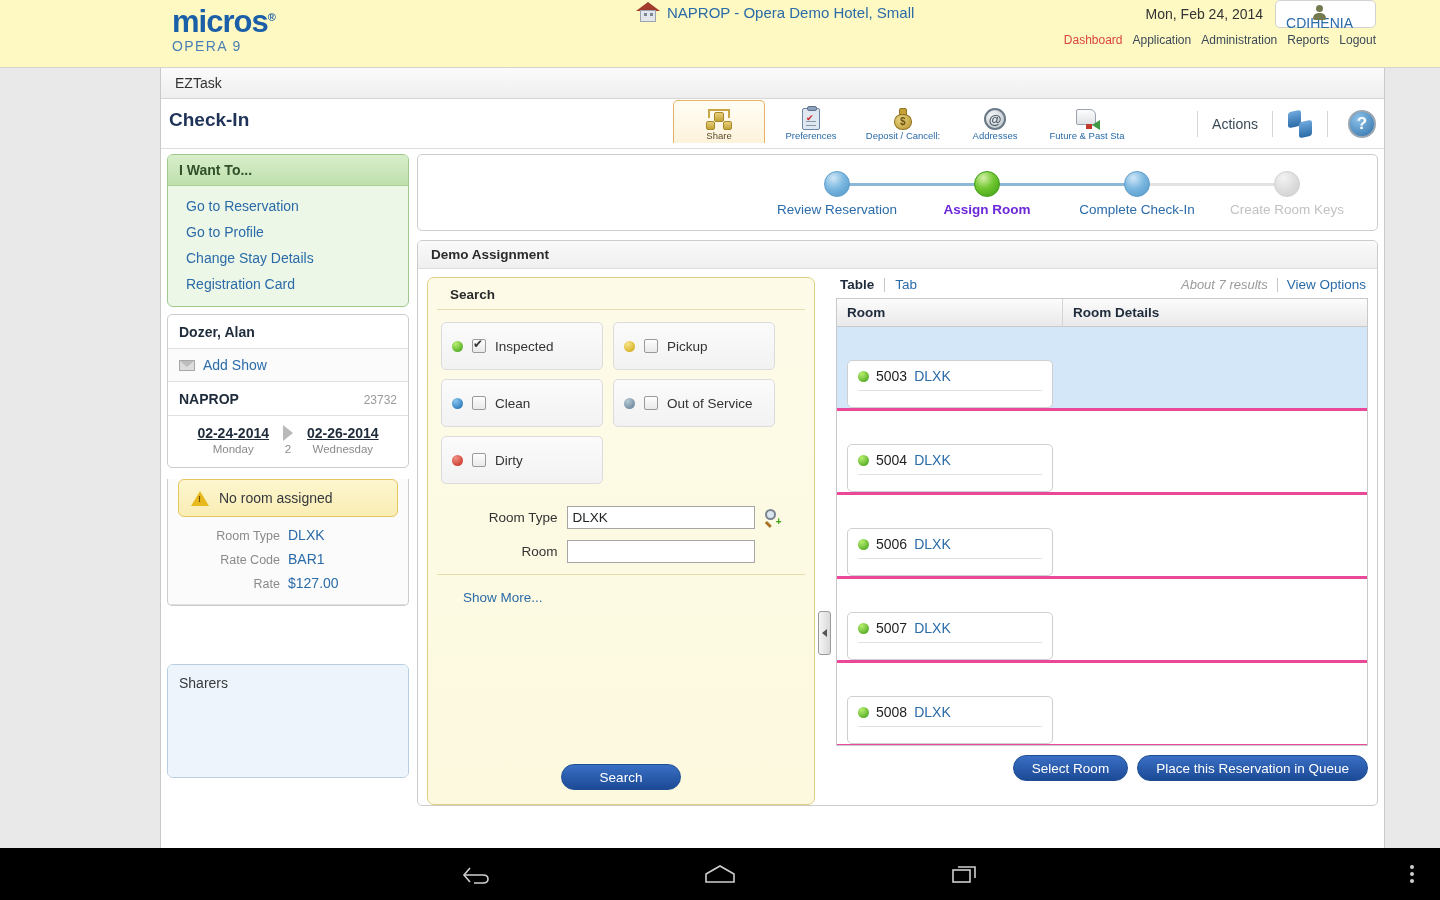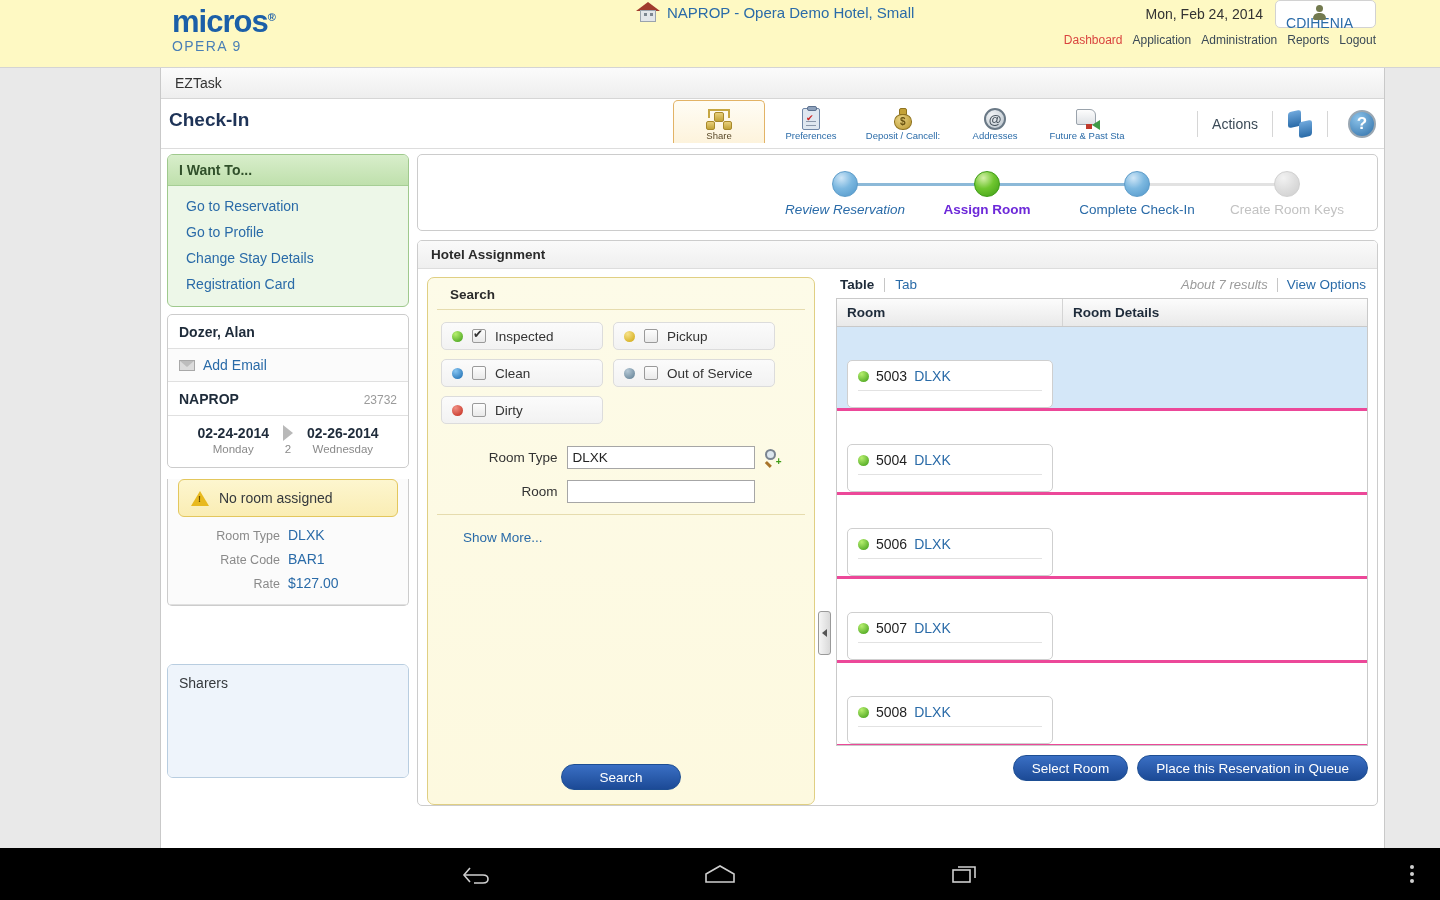--- a/index.html
+++ b/index.html
@@ -248,21 +248,21 @@
     display: flex; justify-content: space-between; align-items: baseline;
     padding: 9px 11px 8px; border-bottom: 1px solid #e0e0e0;
   }
   .prop-name { font-size: 14px; font-weight: bold; color: #1e2b3a; }
   .prop-num { font-size: 12px; color: #9a9a9a; }
   .dates-row {
     display: flex; align-items: center; justify-content: center;
     gap: 14px; padding: 9px 6px 12px;
   }
   .dt { text-align: center; }
-  .dt .d { font-size: 14px; font-weight: bold; color: #1e2b3a; }
+  .dt .d { font-size: 14px; font-weight: bold; color: #1e2b3a; text-decoration: underline; }
   .dt .w { font-size: 11.5px; color: #8a8a8a; margin-top: 2px; }
   .nights { text-align: center; }
   .nights .tri {
     width: 0; height: 0; margin: 0 auto;
     border-top: 8px solid transparent; border-bottom: 8px solid transparent;
     border-left: 10px solid #b9b9b9;
   }
   .nights .n { font-size: 11.5px; color: #8a8a8a; margin-top: 2px; }
 
   .roomcard { margin-top: 0; border: 1px solid #ccc; border-top: none; border-radius: 0 0 5px 5px; background: #fbfbfb; }
@@ -369,21 +369,21 @@
     margin: 0 9px;
   }
   .chkgrid {
     display: grid; grid-template-columns: 162px 162px; gap: 9px 10px;
     padding: 12px 13px 0;
   }
   .chkcell {
     border: 1px solid #dcdcdc; border-radius: 5px;
     background: linear-gradient(#fbfbfb, #f2f2f2);
     display: flex; align-items: center; gap: 9px;
-    padding: 8px 10px; height: 28px;
+    padding: 8px 10px; height: 48px;
   }
   .sdot { width: 11px; height: 11px; border-radius: 50%; flex: 0 0 auto; }
   .sdot.green { background: radial-gradient(circle at 33% 27%, #b6ef6e, #3d9b15); }
   .sdot.yellow { background: radial-gradient(circle at 33% 27%, #f7e28a, #cfa60c); }
   .sdot.blue { background: radial-gradient(circle at 33% 27%, #88c6f2, #1567ad); }
   .sdot.slate { background: radial-gradient(circle at 33% 27%, #b6c9d6, #5d7c91); }
   .sdot.red { background: radial-gradient(circle at 33% 27%, #f08f83, #c2281a); }
   .cb {
     width: 14px; height: 14px; border: 1px solid #9a9a9a; border-radius: 2px;
     background: linear-gradient(#fdfdfd, #e9e9e9); position: relative;
@@ -645,21 +645,21 @@
             <a href="#">Go to Profile</a>
             <a href="#">Change Stay Details</a>
             <a href="#">Registration Card</a>
           </div>
         </div>
 
         <div class="guestcard">
           <div class="guest-name">Dozer, Alan</div>
           <div class="add-email">
             <div class="mail-icon"></div>
-            <span>Add Email</span>
+            <span>Add Show</span>
           </div>
           <div class="prop-row">
             <div class="prop-name">NAPROP</div>
             <div class="prop-num">23732</div>
           </div>
           <div class="dates-row">
             <div class="dt">
               <div class="d">02-24-2014</div>
               <div class="w">Monday</div>
             </div>
@@ -702,42 +702,42 @@
       </div>
 
       <div class="main">
 
         <div class="stepper-box">
           <div class="stepper">
             <div class="bar act" style="left:419px; width:150px;"></div>
             <div class="bar act" style="left:569px; width:150px;"></div>
             <div class="bar ina" style="left:719px; width:150px;"></div>
 
-            <div class="step" style="left:342px;font-style:italic;">
+            <div class="step" style="left:334px;">
               <div class="dot blue"></div>
               <div class="lbl">Review Reservation</div>
             </div>
             <div class="step current" style="left:484px;">
               <div class="dot green"></div>
               <div class="lbl">Assign Room</div>
             </div>
             <div class="step" style="left:634px;">
               <div class="dot blue"></div>
               <div class="lbl">Complete Check-In</div>
             </div>
             <div class="step disabled" style="left:784px;">
               <div class="dot gray"></div>
               <div class="lbl">Create Room Keys</div>
             </div>
           </div>
         </div>
 
         <div class="assign-box">
           <div class="assign-head">
-            <span>Hotel Assignment</span>
+            <span>Demo Assignment</span>
           </div>
 
           <div class="search-panel">
             <div class="sp-title">Search</div>
 
             <div class="chkgrid">
               <div class="chkcell">
                 <div class="sdot green"></div>
                 <div class="cb on"></div>
                 <label>Inspected</label>

